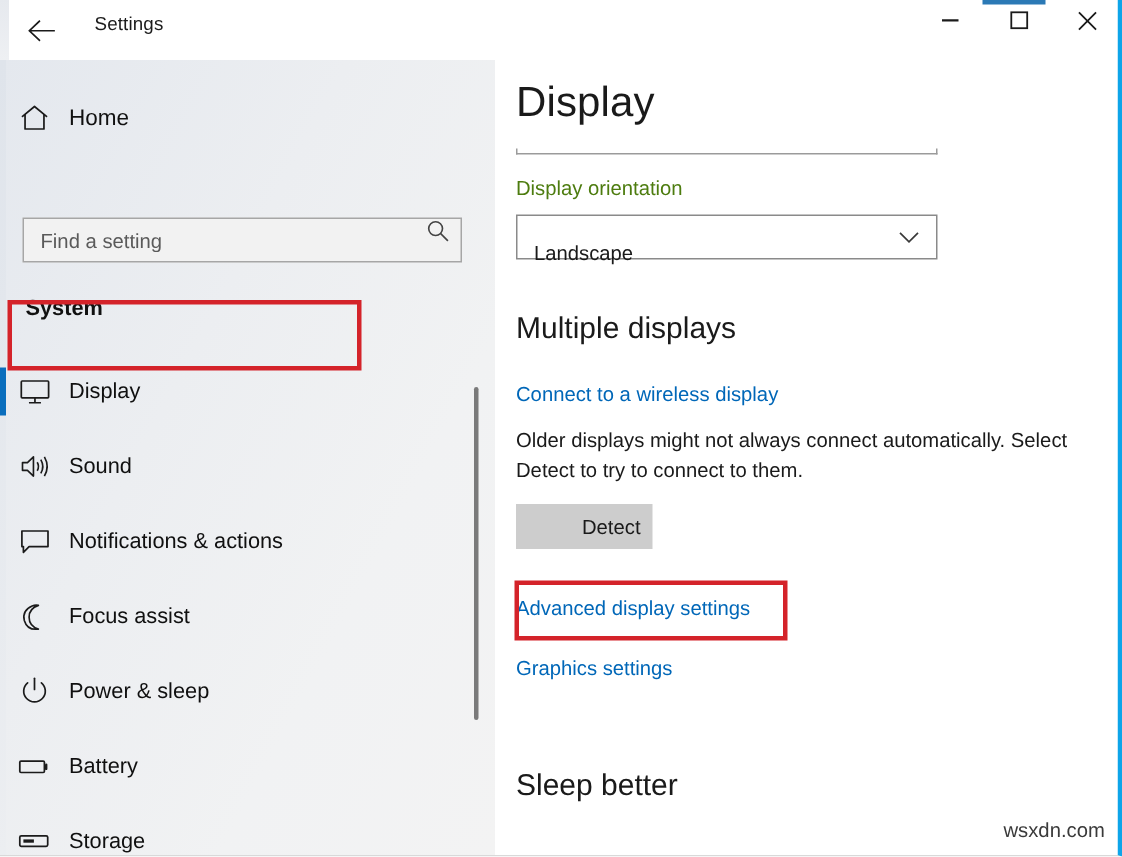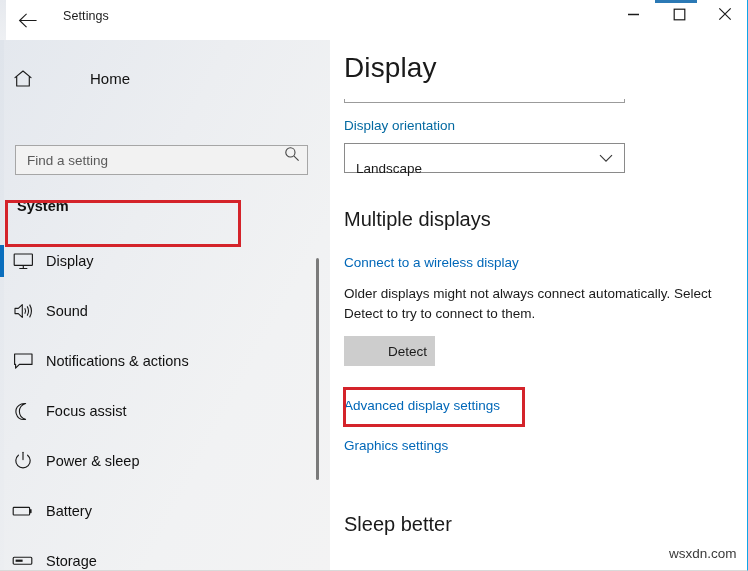--- a/index.html
+++ b/index.html
@@ -13,21 +13,21 @@
     background: #ffffff;
     overflow: hidden;
   }
 
   #app {
     position: relative;
     width: 748px;
     height: 571px;
     background: #ffffff;
     box-sizing: border-box;
-    border-right: 1px solid #0ea5e9;
+    border-right: 3px solid #0ea5e9;
     border-bottom: 1px solid #d9d9d9;
     overflow: hidden;
   }
 
   
   .titlebar {
     position: absolute;
     left: 0; top: 0;
     width: 748px;
     height: 40px;
@@ -114,21 +114,20 @@
   }
   .home-icon {
     width: 46px;
     display: flex;
     justify-content: center;
     align-items: center;
   }
   .home-label {
     font-size: 15px;
     color: #111;
-    margin-left: 44px;
   }
 
   .search-box {
     position: absolute;
     left: 15px;
     top: 105px;
     width: 293px;
     height: 30px;
     background: #f2f2f2;
     border: 1px solid #a6a6a6;
@@ -247,21 +246,21 @@
     background: #9b9b9b;
   }
   .title-underline::before { left: 0; }
   .title-underline::after { right: 0; }
 
   .field-label {
     position: absolute;
     left: 14px;
     top: 78px;
     font-size: 13.5px;
-    color: #0369a1;
+    color: #4d7c0f;
     text-align: right;
   }
   .dropdown {
     position: absolute;
     left: 14px;
     top: 103px;
     width: 281px;
     height: 30px;
     border: 1px solid #8a8a8a;
     background: #ffffff;

